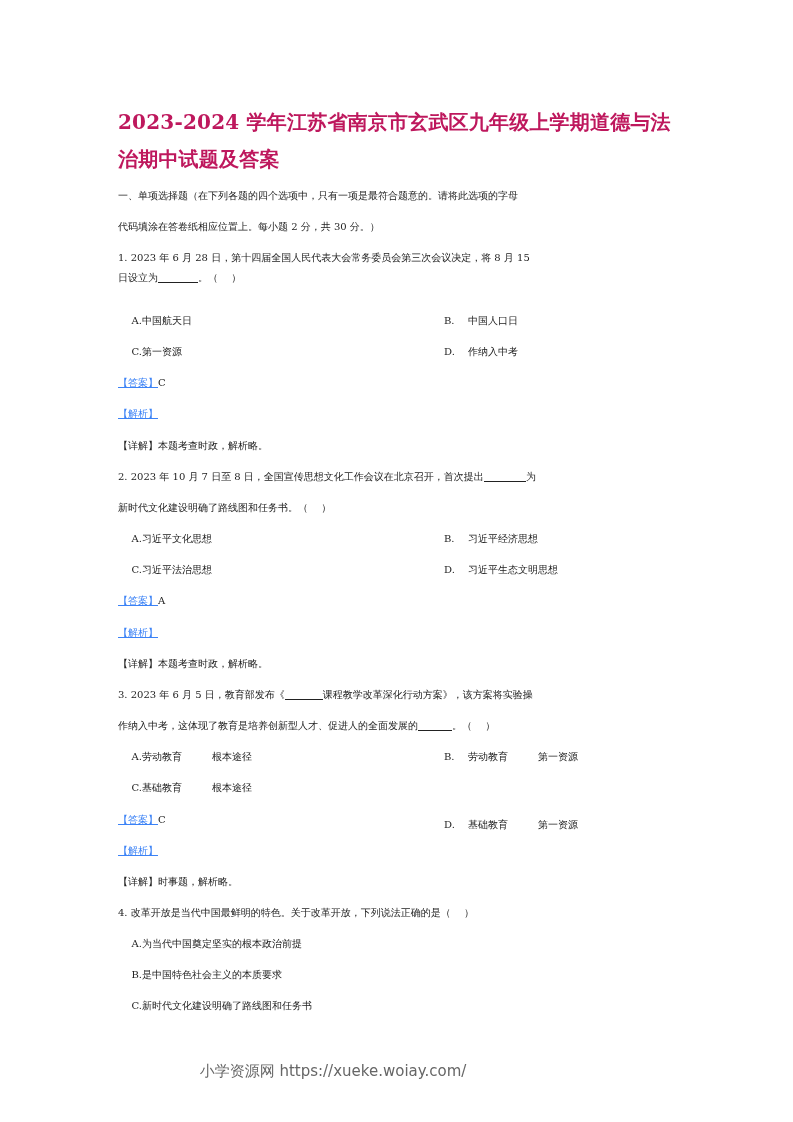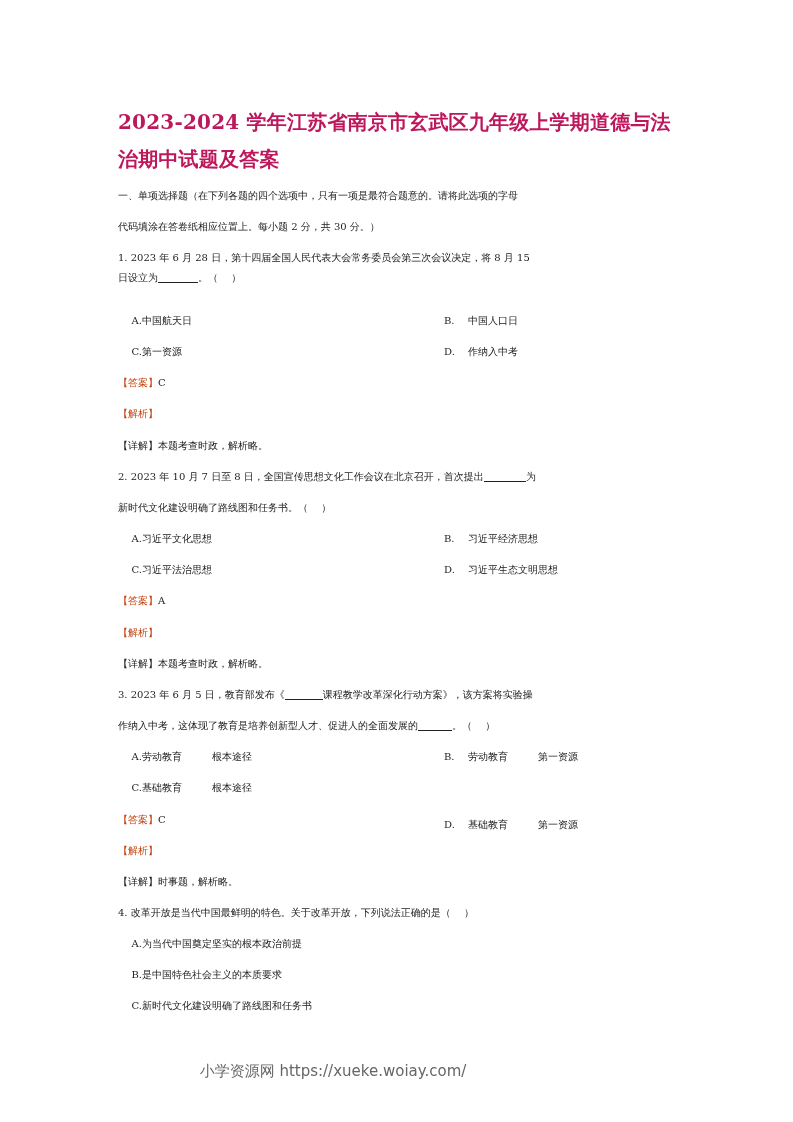--- a/index.html
+++ b/index.html
@@ -44,21 +44,21 @@
     .opt-left { left: 0; text-align: right; }
     .opt-right { left: 326px; }
     .opt-letter { display: inline-block; width: 24px; }
     .gap { display: inline-block; width: 30px; }
     .blank {
       display: inline-block;
       border-bottom: 1px solid #222;
       height: 14px;
       vertical-align: -2px;
     }
-    .tag-blue { color: #c2410c; }
+    .tag-blue { color: #3b82f6; text-decoration: underline; }
     .footer {
       position: absolute;
       left: 0;
       width: 666px;
       top: 1062px;
       text-align: center;
       font-family: "DejaVu Sans", "Liberation Sans", sans-serif;
       font-size: 15px;
       color: #666;
     }

